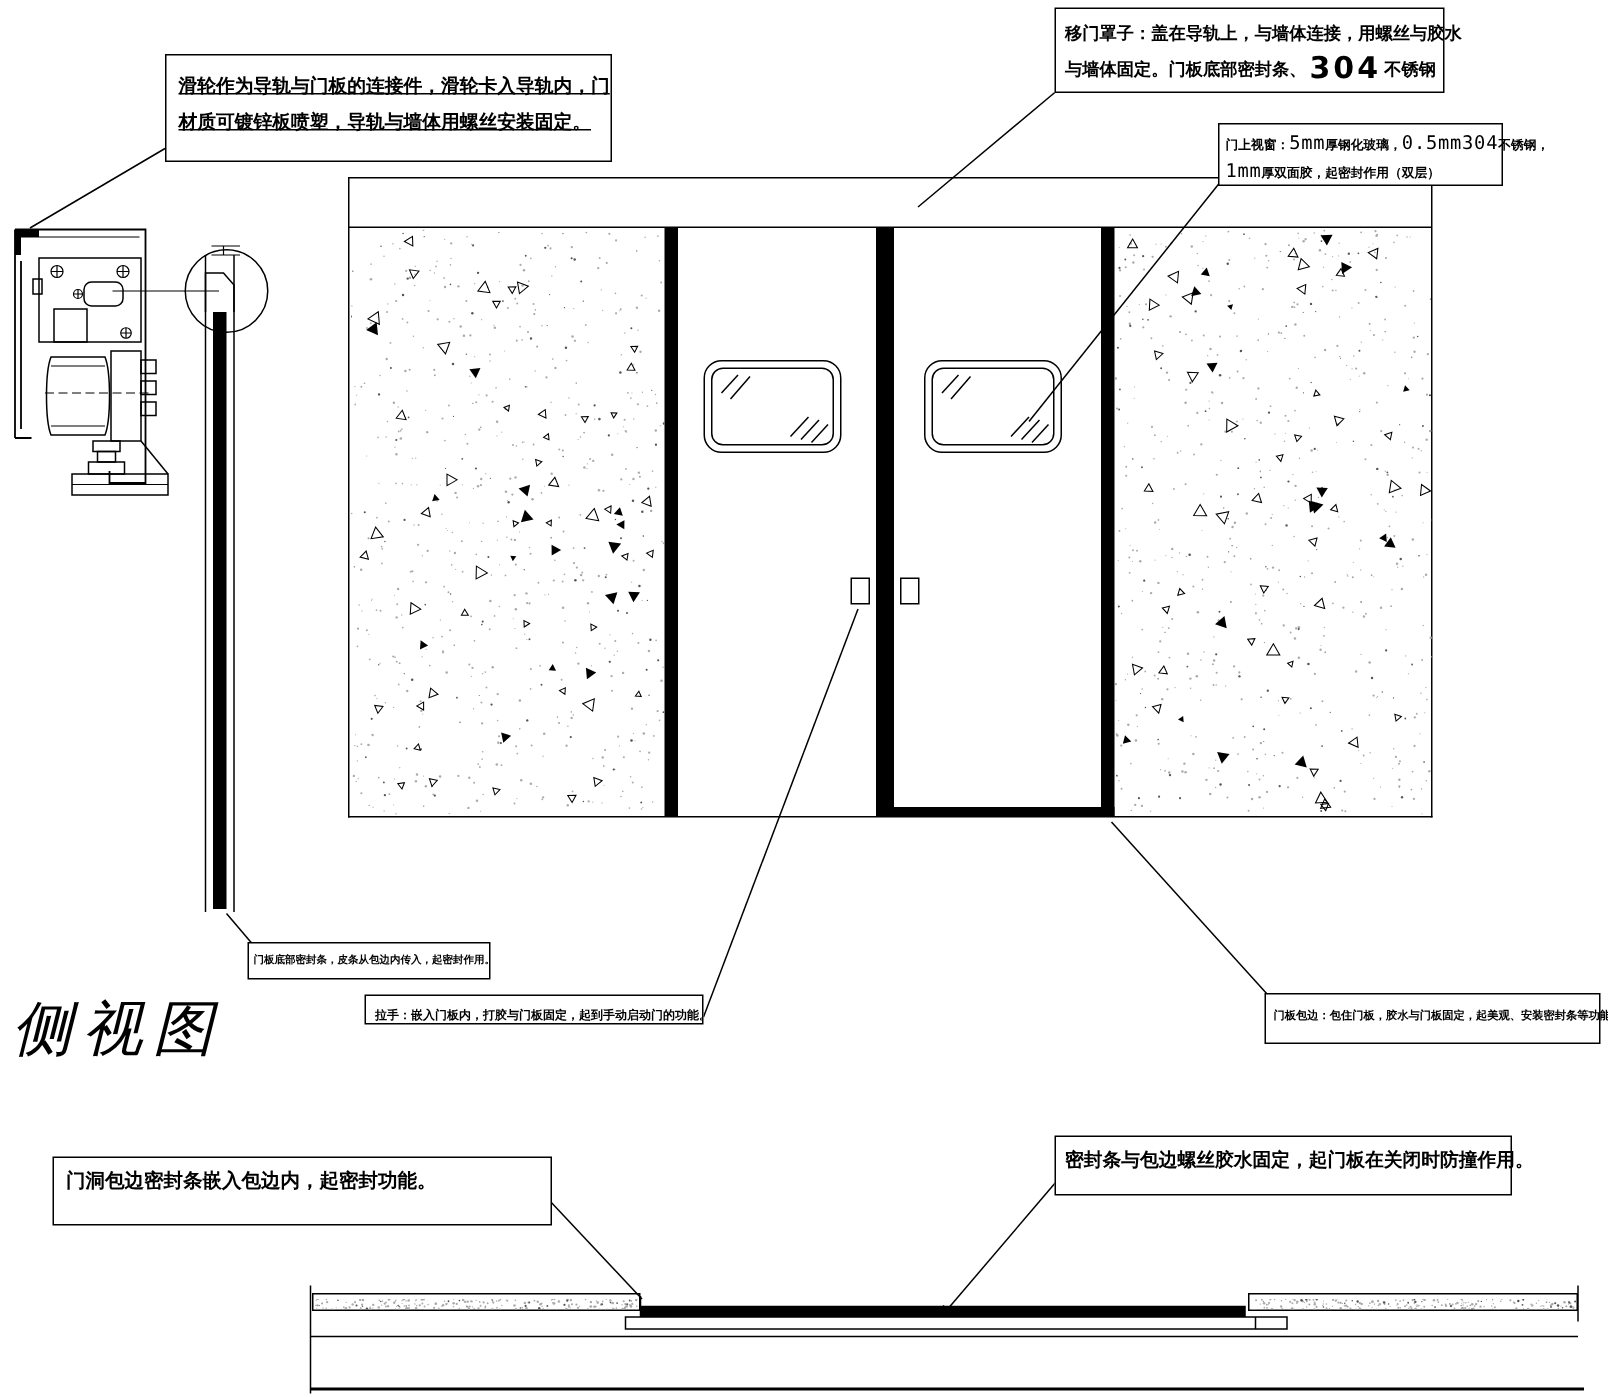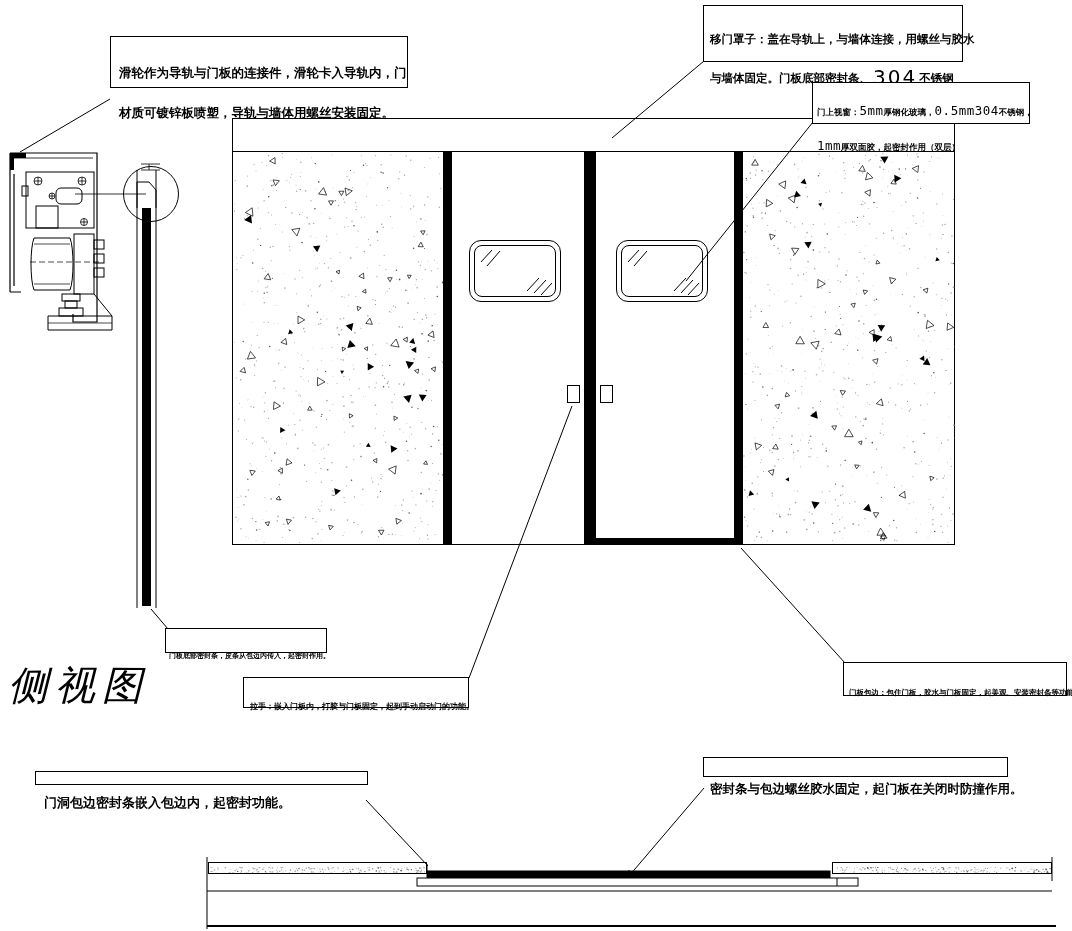--- a/index.html
+++ b/index.html
@@ -1,22 +1,22 @@
 <!DOCTYPE html>
 <html><head>
 <meta charset="utf-8">
 <style>
   html,body{margin:0;padding:0;background:#fff;}
   #canvas{position:relative;width:1072px;height:931px;background:#fff;overflow:hidden;
           font-family:"Liberation Sans",sans-serif;color:#000;}
   
   .box{position:absolute;box-sizing:border-box;border:1px solid #000;background:#fff;
        z-index:10;font-weight:700;color:#000;}
-  .box .ln{white-space:nowrap;margin-top:16px;}
-  .bignum{font-size:20px;font-weight:400;letter-spacing:2px;font-family:"DejaVu Sans",sans-serif;
+  .box .ln{white-space:nowrap;}
+  .bignum{font-size:20px;font-weight:700;letter-spacing:2px;font-family:"DejaVu Sans",sans-serif;
           vertical-align:-2px;padding:0 2px;}
   .din{font-size:12.5px;font-weight:400;letter-spacing:0.5px;font-family:"DejaVu Sans Mono",monospace;}
   
   .fig-label{position:absolute;font-family:"Liberation Serif",serif;font-style:italic;
              font-weight:400;font-size:40px;letter-spacing:7px;white-space:nowrap;z-index:3;}
   
   .fv-cover{position:absolute;left:232px;top:118px;width:723px;height:34px;border:1px solid #000;
             background:#fff;box-sizing:border-box;z-index:1;}
   .fv-body{position:absolute;left:232px;top:152px;width:723px;height:393px;border:1px solid #000;
            border-top:none;background:#fff;box-sizing:border-box;z-index:1;}
@@ -2124,56 +2124,56 @@
       <path d="M1052,857 V881"></path>
       <rect x="427" y="871" width="403" height="7" fill="#000"></rect>
       <rect x="417" y="878" width="441" height="8" fill="#fff"></rect>
       <path d="M837,878 V886"></path>
       <path d="M427,864 V871"></path>
       <path d="M207,891 H1052"></path>
       <path d="M207,926 H1056" stroke-width="2"></path>
     </g>
   </svg>
 
-  <div class="box" style="left:110px;top:36px;width:298px;height:52px;padding:8px 8px;font-size:12.5px;line-height:24px;">
+  <div class="box" style="left:110px;top:36px;width:298px;height:72px;padding:8px 8px;font-size:12.5px;line-height:24px;text-decoration:underline;">
     <div class="ln">滑轮作为导轨与门板的连接件，滑轮卡入导轨内，门</div>
     <div class="ln">材质可镀锌板喷塑，导轨与墙体用螺丝安装固定。</div>
   </div>
 
   <div class="box" style="left:703px;top:5px;width:260px;height:57px;padding:6px 6px;font-size:11.5px;line-height:22px;">
     <div class="ln">移门罩子：盖在导轨上，与墙体连接，用螺丝与胶水</div>
     <div class="ln">
       <span>与墙体固定。门板底部密封条、</span><span class="bignum">304</span><span>不锈钢</span>
     </div>
   </div>
 
-  <div class="box" style="left:812px;top:82px;width:218px;height:42px;padding:3px 4px;font-size:8.5px;line-height:18px;">
+  <div class="box" style="left:812px;top:82px;width:190px;height:42px;padding:3px 4px;font-size:8.5px;line-height:18px;">
     <div class="ln">
       <span>门上视窗：</span><span class="din">5mm</span><span>厚钢化玻璃，</span><span class="din">0.5mm304</span><span>不锈钢，</span>
     </div>
     <div class="ln">
       <span class="din">1mm</span><span>厚双面胶，起密封作用（双层）</span>
     </div>
   </div>
 
-  <div class="box" style="left:243px;top:677px;width:226px;height:31px;padding:7px 6px;font-size:8px;">
+  <div class="box" style="left:243px;top:663px;width:226px;height:20px;padding:7px 6px;font-size:8px;">
     <div class="ln">拉手：嵌入门板内，打胶与门板固定，起到手动启动门的功能。</div>
   </div>
 
   <div class="box" style="left:843px;top:662px;width:224px;height:34px;padding:9px 5px;font-size:7.5px;">
     <div class="ln">门板包边：包住门板，胶水与门板固定，起美观、安装密封条等功能。</div>
   </div>
 
   <div class="box" style="left:165px;top:628px;width:162px;height:25px;padding:6px 3px;font-size:7px;">
     <div class="ln">门板底部密封条，皮条从包边内传入，起密封作用。</div>
   </div>
 
-  <div class="box" style="left:35px;top:771px;width:333px;height:14px;padding:6px 8px;font-size:13px;font-weight:600;">
+  <div class="box" style="left:35px;top:771px;width:333px;height:46px;padding:6px 8px;font-size:13px;font-weight:600;">
     <div class="ln">门洞包边密封条嵌入包边内，起密封功能。</div>
   </div>
 
-  <div class="box" style="left:703px;top:757px;width:305px;height:20px;padding:7px 6px;font-size:12.5px;font-weight:600;">
+  <div class="box" style="left:703px;top:757px;width:305px;height:40px;padding:7px 6px;font-size:12.5px;font-weight:600;">
     <div class="ln">密封条与包边螺丝胶水固定，起门板在关闭时防撞作用。</div>
   </div>
 
   <div class="fig-label" style="left:8px;top:658px;">侧视图</div>
 
 </div>
 
 </body></html>

